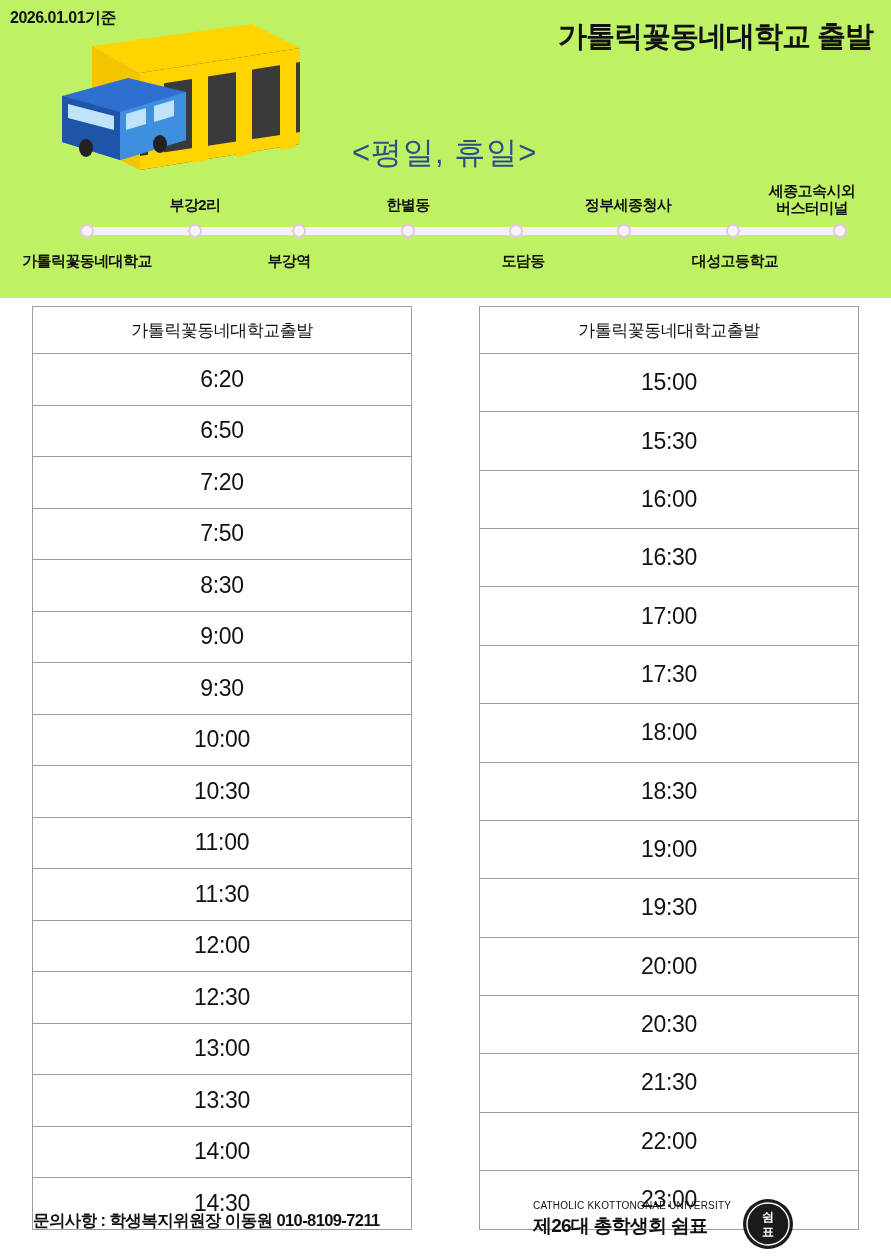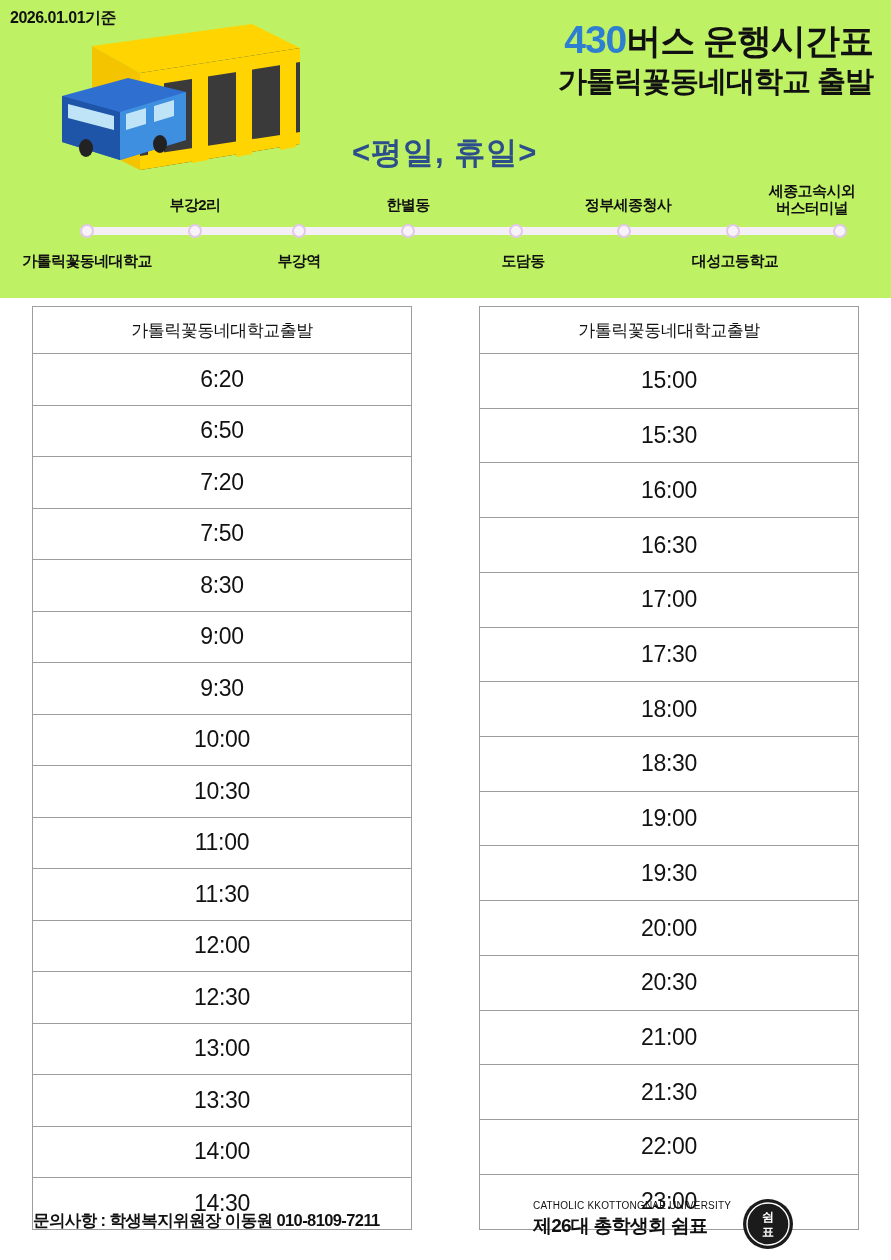--- a/index.html
+++ b/index.html
@@ -67,21 +67,21 @@
     color: #111;
     letter-spacing: -1px;
     line-height: 1.3;
     white-space: nowrap;
   }
   .subtitle {
     position: absolute;
     left: 352px;
     top: 132px;
     font-size: 31px;
-    font-weight: bold;
+    font-weight: normal;
     color: #2c4f8c;
     letter-spacing: 1px;
   }
 
   
   .route {
     position: absolute;
     left: 0;
     top: 196px;
     width: 891px;
@@ -232,23 +232,20 @@
         <polygon points="74,96 94,90 94,106 74,112" fill="#bfe4f7"></polygon>
         <polygon points="102,88 122,82 122,98 102,104" fill="#bfe4f7"></polygon>
 
         <ellipse cx="34" cy="130" rx="7" ry="9" fill="#222"></ellipse>
         <ellipse cx="108" cy="126" rx="7" ry="9" fill="#222"></ellipse>
       </g>
     </svg>
   </div>
 
   <div class="title-block">
-    <div class="title-line1">
-      <span class="route-no">430</span><span>버스 운행시간표</span>
-    </div>
     <div class="title-line2">가톨릭꽃동네대학교 출발</div>
   </div>
 
   <div class="subtitle">&lt;평일, 휴일&gt;</div>
 
   <div class="route">
     <div class="route-line"></div>
     <div id="route-dots">
         <div class="stop" style="left: 87px;"></div>
         <div class="stop" style="left: 195px;"></div>
@@ -258,21 +255,21 @@
         <div class="stop" style="left: 624px;"></div>
         <div class="stop" style="left: 733px;"></div>
         <div class="stop" style="left: 840px;"></div>
       </div>
     <div id="route-labels">
         <div class="stop-label above" style="left: 195px;">부강2리</div>
         <div class="stop-label above" style="left: 408px;">한별동</div>
         <div class="stop-label above" style="left: 628px;">정부세종청사</div>
         <div class="stop-label above two-line" style="left: 812px;">세종고속시외<br>버스터미널</div>
         <div class="stop-label below" style="left: 87px;">가톨릭꽃동네대학교</div>
-        <div class="stop-label below" style="left: 299px;">부강역</div>
+        <div class="stop-label below" style="left: 289px;">부강역</div>
         <div class="stop-label below" style="left: 523px;">도담동</div>
         <div class="stop-label below" style="left: 735px;">대성고등학교</div>
       </div>
   </div>
 </div>
 
 <div class="tables">
   <table class="sched-table">
     <thead>
       <tr>
@@ -369,23 +366,20 @@
           <td>19:00</td>
         </tr>
         <tr>
           <td>19:30</td>
         </tr>
         <tr>
           <td>20:00</td>
         </tr>
         <tr>
           <td>20:30</td>
-        </tr>
-        <tr>
-          <td>21:00</td>
         </tr>
         <tr>
           <td>21:30</td>
         </tr>
         <tr>
           <td>22:00</td>
         </tr>
         <tr>
           <td>23:00</td>
         </tr>

